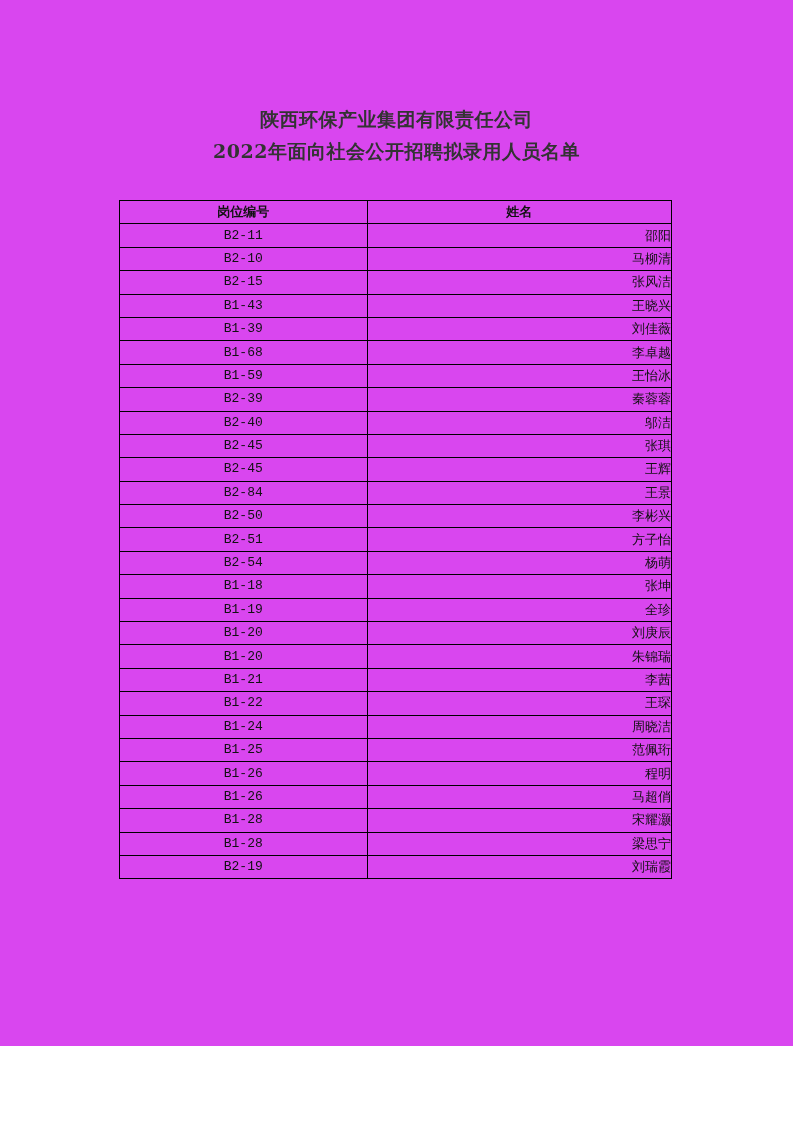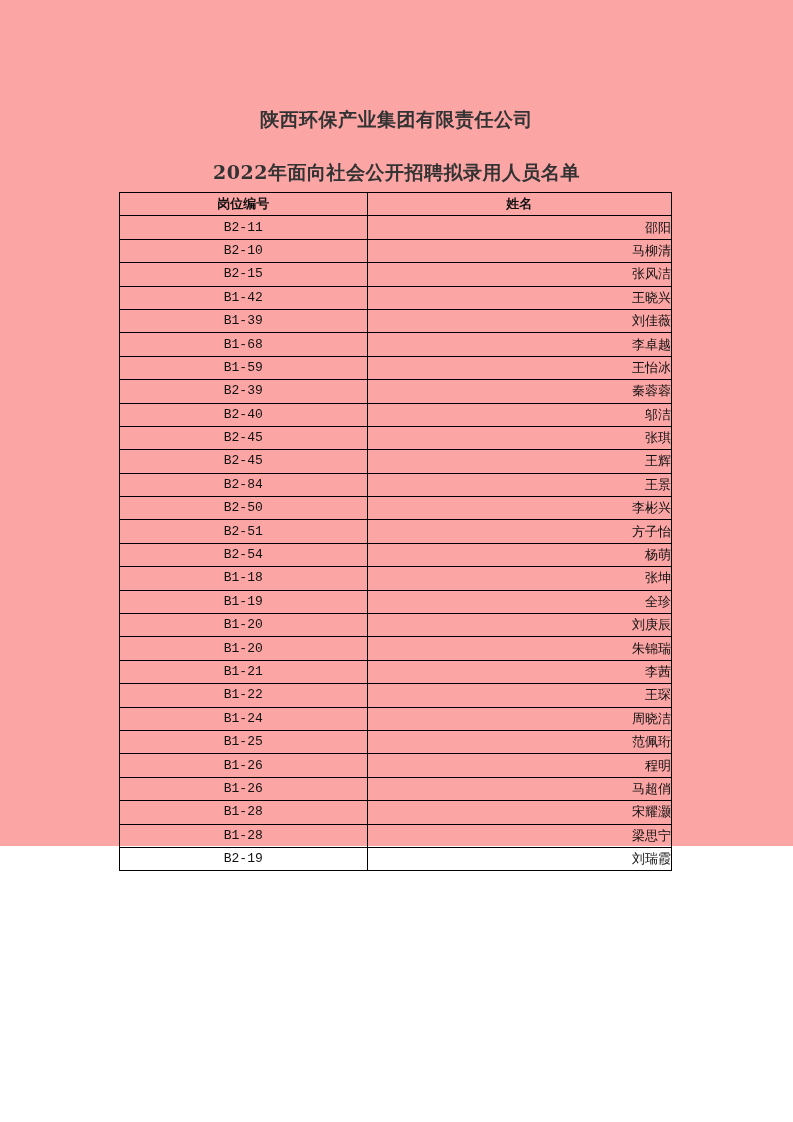--- a/index.html
+++ b/index.html
@@ -1,27 +1,27 @@
 <!DOCTYPE html>
 <html><head>
 <meta charset="utf-8">
 <style>
   html, body { margin: 0; padding: 0; background: #ffffff; }
   body { width: 793px; height: 1122px; position: relative; overflow: hidden; }
-  .page { position: absolute; left: 0; top: 0; width: 793px; height: 846px; background: #fca5a5; }
+  .page { position: absolute; left: 0; top: 0; width: 793px; height: 1046px; background: #d946ef; }
   .title {
     position: absolute; left: 0; width: 793px; text-align: center;
     font-family: "DejaVu Serif", "Liberation Serif", serif;
     font-weight: bold; font-size: 19px; color: #333;
     letter-spacing: 0.5px;
   }
   .title.t1 { top: 107px; }
-  .title.t2 { top: 160px; }
+  .title.t2 { top: 139px; }
   table.roster {
-    position: absolute; left: 119px; top: 192px;
+    position: absolute; left: 119px; top: 200px;
     width: 553px; border-collapse: collapse;
     font-family: "Liberation Mono", "DejaVu Sans Mono", monospace;
     font-size: 13px; color: #111;
   }
   table.roster td, table.roster th {
     border: 1px solid #000;
     height: 22.4px; padding: 0; text-align: center; vertical-align: middle;
     line-height: 22px;
   }
   table.roster th { font-family: "DejaVu Sans", sans-serif; font-weight: bold; font-size: 13px; }
@@ -54,21 +54,21 @@
         </tr>
         <tr>
           <td>B2-10</td>
           <td class="name">马柳清</td>
         </tr>
         <tr>
           <td>B2-15</td>
           <td class="name">张风洁</td>
         </tr>
         <tr>
-          <td>B1-42</td>
+          <td>B1-43</td>
           <td class="name">王晓兴</td>
         </tr>
         <tr>
           <td>B1-39</td>
           <td class="name">刘佳薇</td>
         </tr>
         <tr>
           <td>B1-68</td>
           <td class="name">李卓越</td>
         </tr>

